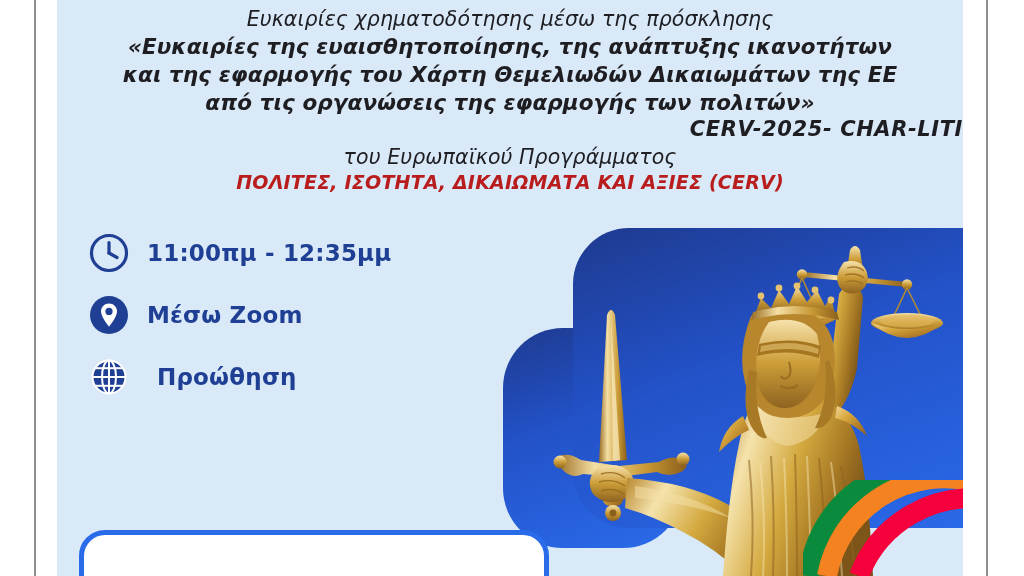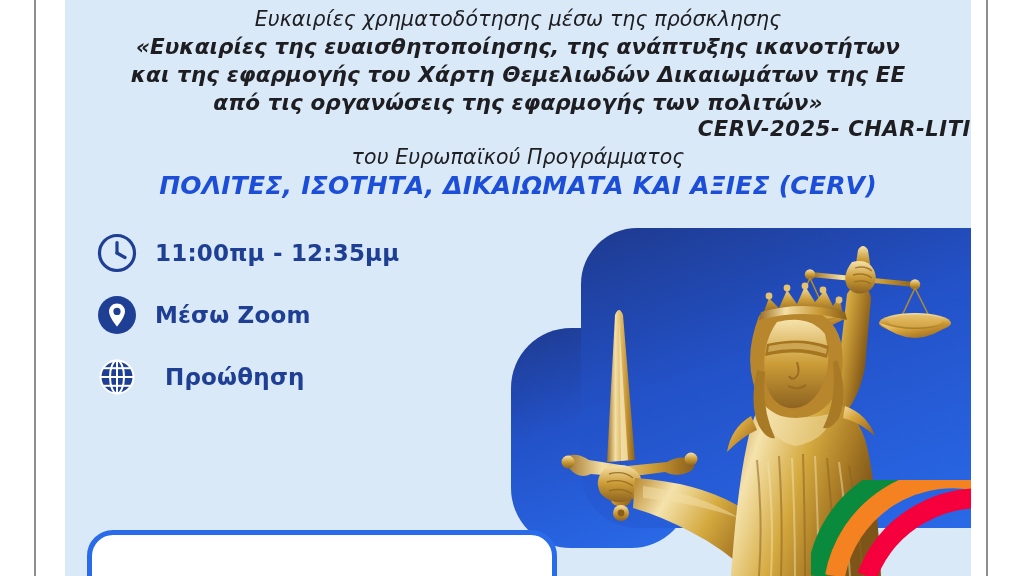--- a/index.html
+++ b/index.html
@@ -19,35 +19,34 @@
     background:#8f8f8f;
   }
   .rule.left  { left:34px; }
   .rule.right { left:986px; }
 
   
   #poster {
     position:absolute; left:57px; top:0; width:906px; height:576px;
     background:#d9e9f7;
     overflow:hidden;
-    margin-left:8px;
   }
 
   
   #headline {
     position:absolute; left:0; top:6px; width:906px;
     text-align:center; color:#1d1d22;
     line-height:1.30;
   }
   .hl-line { display:block; font-style:italic; letter-spacing:.1px; }
   .hl-sub      { font-size:20.5px; font-weight:400; }
   .hl-quote    { font-size:21.5px; font-weight:700; }
   .hl-code     { font-size:21px;   font-weight:700; letter-spacing:.6px;text-align:right; }
   .hl-prog     { font-size:20.5px; font-weight:400; }
-  .hl-cerv     { font-size:25px; font-weight:700; color:#1d4ed8; letter-spacing:.2px; }
+  .hl-cerv     { font-size:19px; font-weight:700; color:#b91c1c; letter-spacing:.2px; }
 
   
   #info { position:absolute; left:30px; top:222px; width:420px; }
   .info-row {
     display:flex; align-items:center; height:62px;
   }
   .info-ico {
     width:44px; height:44px; flex:0 0 44px;
     display:flex; align-items:center; justify-content:center;
     margin-right:16px;

